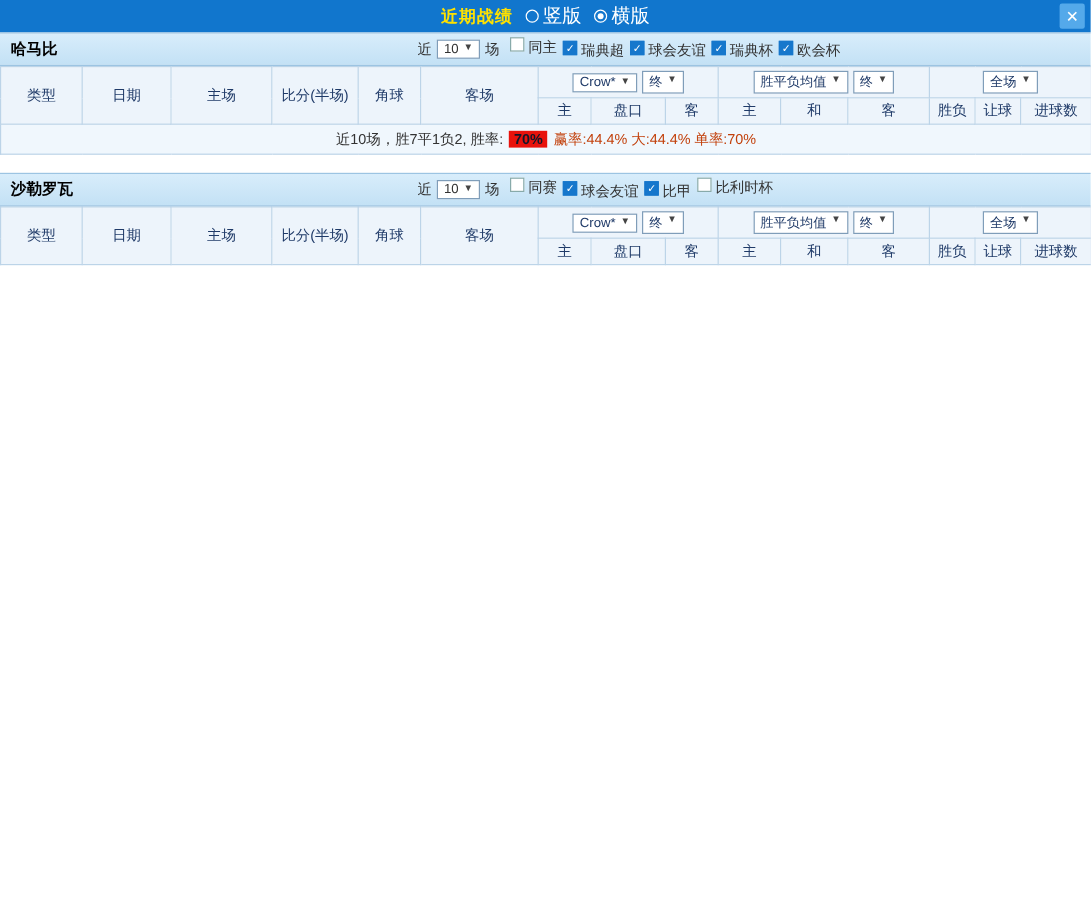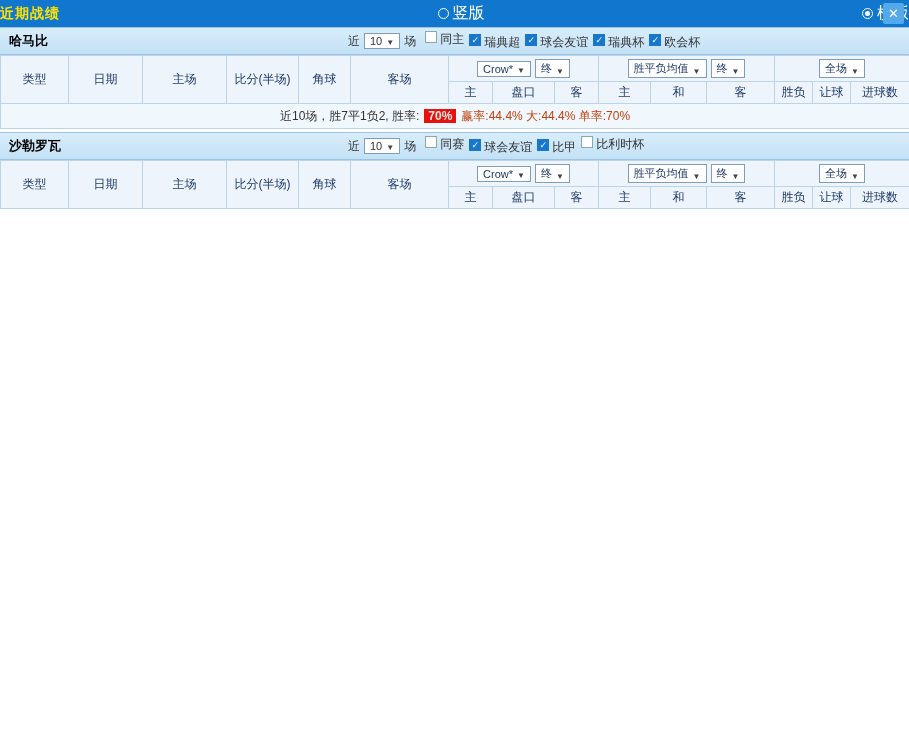--- a/index.html
+++ b/index.html
@@ -1,41 +1,41 @@
 <!DOCTYPE html>
 <html><head>
 <meta charset="utf-8">
 <style>
   *{box-sizing:border-box;margin:0;padding:0}
   html,body{width:909px;background:#fff;font-family:"Liberation Sans","DejaVu Sans",sans-serif;font-size:12px;color:#333}
   body{height:755px;overflow:hidden}
-  .titlebar{height:27px;background:#1176cd;display:flex;align-items:center;justify-content:space-between;position:relative;color:#fff;gap:10px}
+  .titlebar{height:27px;background:#1176cd;display:flex;align-items:center;justify-content:center;position:relative;color:#fff;gap:10px}
   .title{color:#ffe100;font-weight:bold;font-size:14px;letter-spacing:1px}
   .radio-opt{display:inline-flex;align-items:center;gap:4px;cursor:pointer;font-size:16px}
   .radio{width:11px;height:11px;border:1px solid #fff;border-radius:50%;display:inline-block;position:relative}
   .radio.sel::after{content:"";position:absolute;left:2px;top:2px;right:2px;bottom:2px;background:#fff;border-radius:50%}
   .close-btn{position:absolute;right:5px;top:3px;width:21px;height:21px;background:#54a9ea;color:#fff;display:flex;align-items:center;justify-content:center;font-size:13px;font-weight:bold;border-radius:2px;cursor:pointer}
-  .section + .section{margin-top:3px}
+  .section + .section{margin-top:15px}
   .team-strip{height:28px;background:linear-gradient(#d8edfb,#c3e1f5);border:1px solid #9cc4e2;border-left:none;border-right:none;display:flex;align-items:center;position:relative}
   .team-name{font-weight:bold;font-size:13px;color:#000;padding-left:9px}
   .filter{position:absolute;left:348px;top:0;height:100%;display:flex;align-items:center;gap:4px}
-  .select{display:inline-flex;align-items:flex-end;gap:4px;background:#fff;border:1px solid #7f9db9;padding:1px 5px;font-size:11px;cursor:pointer;white-space:nowrap}
+  .select{display:inline-flex;align-items:flex-start;gap:4px;background:#fff;border:1px solid #7f9db9;padding:1px 5px;font-size:11px;cursor:pointer;white-space:nowrap}
   .arr{font-size:8px;color:#444}
   .cb{display:inline-flex;align-items:flex-start;gap:3px;margin-left:5px;cursor:pointer}
   .box{width:12px;height:12px;border:1px solid #8aa;background:#fff;display:inline-flex;align-items:center;justify-content:center;font-size:9px;line-height:1;color:#fff}
   .box.on{background:#1677cc;border-color:#1677cc}
   table.grid{width:909px;table-layout:fixed;border-collapse:collapse}
   .grid th,.grid td{border:1px solid #bcd4e8;text-align:center;overflow:hidden;white-space:nowrap}
   .grid thead th{background:#edf4fb;color:#1f3a68;font-weight:normal;font-size:12px}
   tr.h1 th{height:26px}
   tr.h2 th{height:22px}
   .ctrl{padding:2px}
   .ctrl .inner{display:flex;justify-content:center;align-items:center;gap:4px}
   tfoot td.footer{height:25px;background:#f0f7fd;text-align:center;font-size:12px}
-  .rate-badge{background:#e8120c;color:#e5e5e5;font-weight:bold;padding:0 4px;margin:0 5px}
+  .rate-badge{background:#e8120c;color:#0f172a;font-weight:bold;padding:0 4px;margin:0 5px}
   .stats{color:#c2410c}
 </style>
 </head>
 <body>
 
 <div class="titlebar">
   <span class="title">近期战绩</span>
   <span class="radio-opt">
     <span class="radio"></span>
     <span>竖版</span>

